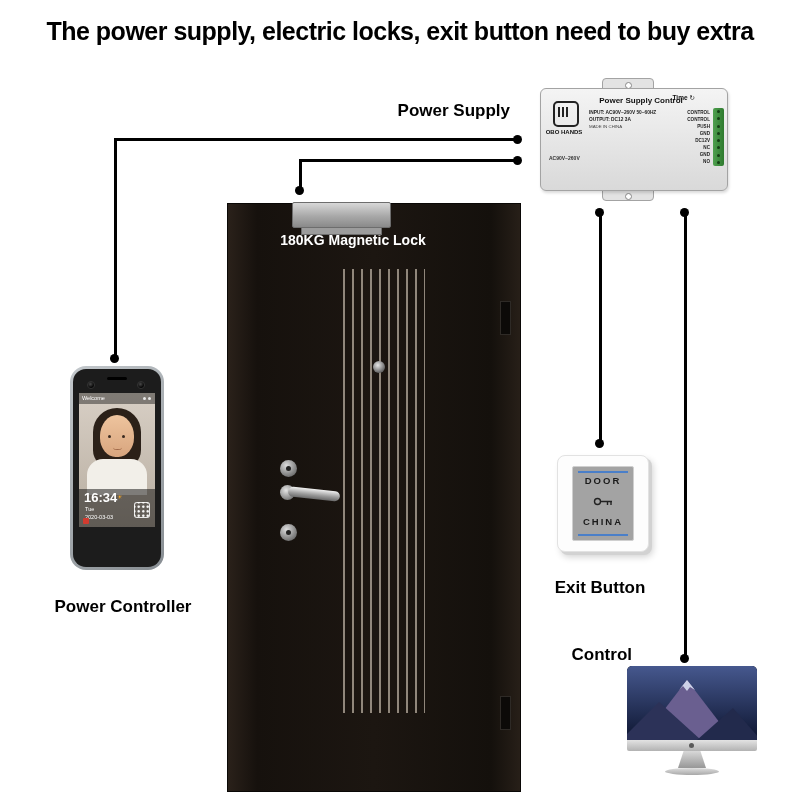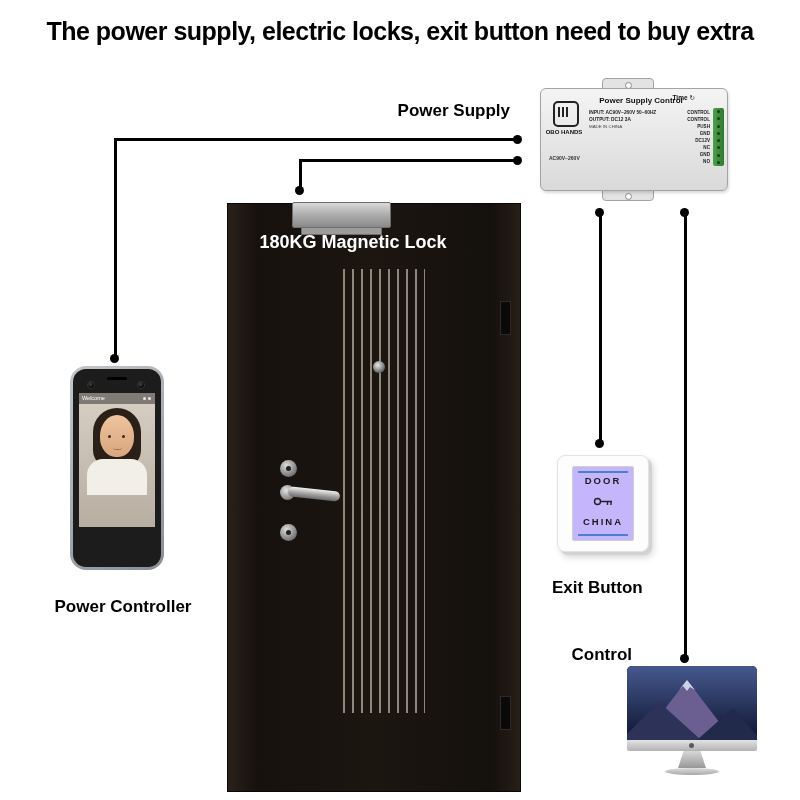--- a/index.html
+++ b/index.html
@@ -6,35 +6,35 @@
   body{width:800px;height:800px;position:relative;overflow:hidden;
        font-family:"Liberation Sans",sans-serif;color:#000;}
   .abs{position:absolute;}
 
   
   .main-title{left:0;top:17px;width:800px;text-align:center;
     font-size:25px;font-weight:bold;letter-spacing:-0.5px;}
   .conn-label{font-size:17px;font-weight:bold;}
   .lbl-power{left:360px;top:101px;width:150px;text-align:right;}
   .lbl-access{left:23px;top:597px;width:200px;text-align:center;}
-  .lbl-exit{left:552px;top:578px;width:124px;}
+  .lbl-exit{left:538px;top:578px;width:124px;text-align:center;}
   .lbl-computer{left:540px;top:645px;width:92px;text-align:right;}
 
   
   .line{position:absolute;background:#000;}
   .dot{position:absolute;width:9px;height:9px;border-radius:50%;background:#000;}
 
   
   .door{left:227px;top:203px;width:292px;height:587px;
     background:linear-gradient(90deg,#2a211a 0%,#16110d 10%,#1c1611 50%,#14100c 90%,#271f18 100%);
     border:1px solid #0a0806;}
   .door-stripes{position:absolute;left:115px;top:65px;width:82px;height:444px;
     background:repeating-linear-gradient(90deg,rgba(165,155,142,.85) 0 2px,transparent 2px 9px);}
   .maglock-label{position:absolute;left:15px;top:28px;width:220px;text-align:center;
-    color:#fff;font-weight:bold;font-size:18px;}
+    color:#fff;font-weight:bold;font-size:14px;}
   .peephole{position:absolute;left:145px;top:157px;width:12px;height:12px;border-radius:50%;
     background:radial-gradient(circle at 40% 35%,#e8e8e8,#777 60%,#333);}
   .cylinder{position:absolute;left:52px;width:17px;height:17px;border-radius:50%;
     background:radial-gradient(circle at 38% 32%,#ddd,#8c8c8c 55%,#4c4c4c);}
   .cyl-hole{position:absolute;left:6px;top:6px;width:5px;height:5px;border-radius:50%;background:#222;}
   .handle-base{position:absolute;left:52px;top:281px;width:15px;height:15px;border-radius:50%;
     background:radial-gradient(circle at 40% 35%,#e5e5e5,#909090 60%,#555);}
   .handle-lever{position:absolute;left:60px;top:285px;width:52px;height:10px;border-radius:5px;
     background:linear-gradient(#f0f0f0,#9a9a9a 60%,#6a6a6a);transform:rotate(6deg);}
   .hinge{position:absolute;left:272px;width:9px;height:32px;background:#0c0a08;border:1px solid #2e2a26;}
@@ -101,21 +101,21 @@
     align-items:flex-end;}
   .term-label{font-size:4.6px;font-weight:bold;color:#222;line-height:7px;}
   .term-block{position:absolute;right:3px;top:19px;width:11px;height:58px;border-radius:2px;
     background:linear-gradient(90deg,#4fa04f,#2e7a2e);display:flex;flex-direction:column;
     justify-content:space-around;align-items:center;}
   .screw{width:3px;height:3px;border-radius:50%;background:#143f14;}
 
   
   .exitbtn{left:557px;top:455px;width:90px;height:95px;background:#fdfdfd;border-radius:8px;
     border:1px solid #e2e2e2;box-shadow:3px 3px 0 #d2d2d2,4px 5px 7px rgba(0,0,0,.18);}
-  .exit-plate{position:absolute;left:14px;top:10px;width:60px;height:73px;background:#c4b5fd;
+  .exit-plate{position:absolute;left:14px;top:10px;width:60px;height:73px;background:#a3a3a3;
     border:1px solid #cfcfcf;border-radius:2px;}
   .blue-line{position:absolute;left:5px;right:5px;height:2px;background:#4a7fc9;}
   .exit-door{position:absolute;left:0;top:8px;width:100%;text-align:center;
     font-size:9.5px;font-weight:bold;letter-spacing:2px;color:#1a1a1a;}
   .exit-key{position:absolute;left:20px;top:27px;}
   .exit-exit{position:absolute;left:0;top:49px;width:100%;text-align:center;
     font-size:9.5px;font-weight:bold;letter-spacing:2px;color:#1a1a1a;}
 
   
   .imac-screen{left:627px;top:666px;width:130px;height:74px;background:#000;
@@ -180,20 +180,28 @@
       <div class="face">
         <div class="eye" style="left:8px;"></div>
         <div class="eye" style="left:22px;"></div>
         <div class="smile"></div>
       </div>
       <div class="shirt"></div>
       <div class="acc-topbar">
         <span>Welcome</span>
         <span><span class="acc-topdot"></span><span class="acc-topdot"></span></span>
       </div>
+      <div class="acc-infobar">
+        <span class="acc-time">16:34</span>
+        <span class="sun">☀</span>
+        <span class="acc-day">Tue</span>
+        <span class="acc-date">2020-03-03</span>
+        <span class="acc-keypad"></span>
+        <span class="acc-bell"></span>
+      </div>
     </div>
   </div>
 </div>
 
 <div class="abs psu-tab top">
     <div class="hole"></div>
   </div>
 <div class="abs psu-tab bottom">
     <div class="hole"></div>
   </div>

